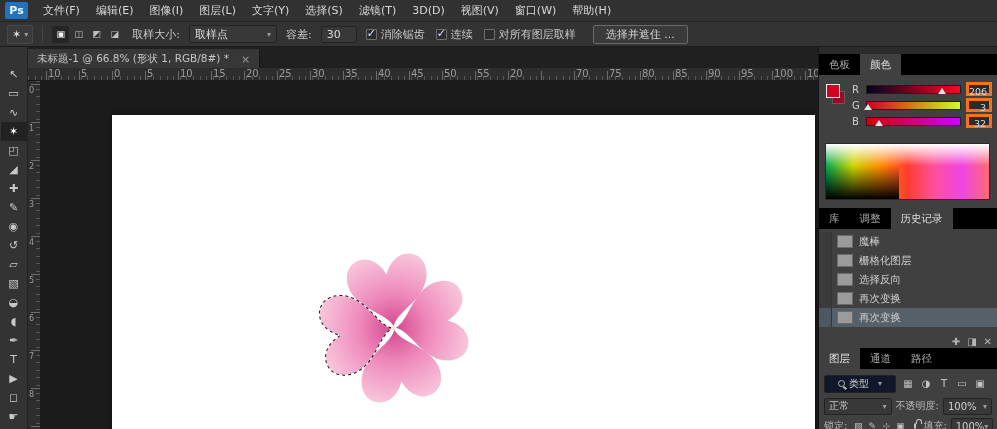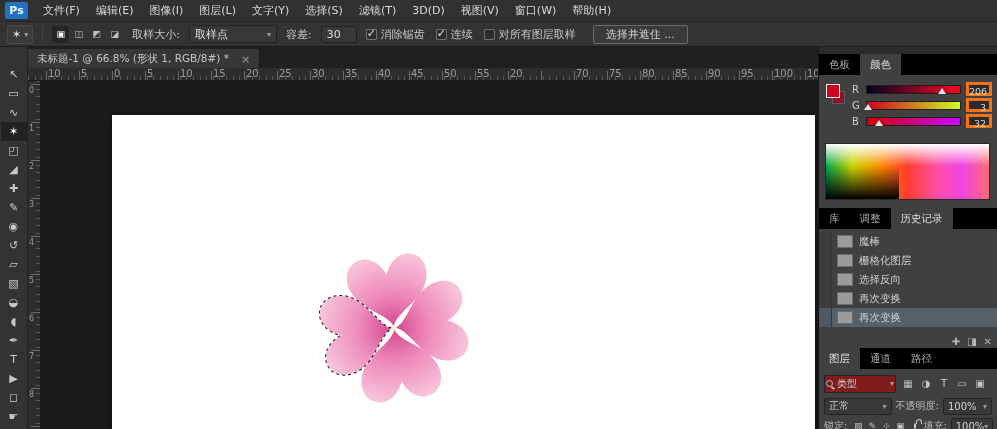--- a/index.html
+++ b/index.html
@@ -74,21 +74,21 @@
  linear-gradient(to right,#00a84f,#cdd500,#ff8a00,#ff3d2e,#ff4f9e,#f044e4,#ff6a74)}
 #history-list{position:absolute;top:24px;left:0;right:0}
 .hist-row{display:flex;align-items:center;height:19px;font-size:10.5px;color:#cfcfcf}
 .hist-row.selected{background:#566069}
 .hist-gutter{width:13px;align-self:stretch;border-right:1px solid #353535;background:rgba(0,0,0,.08);flex:0 0 auto}
 .hist-icon{width:16px;height:13px;background:#9b9b9b;border:1px solid #6b6b6b;margin:0 6px 0 5px;flex:0 0 auto}
 .hist-label{white-space:nowrap}
 .hist-footer{position:absolute;right:5px;bottom:1px;display:flex;gap:7px;color:#b5b5b5;font-size:10px}
 .layers-row{display:flex;align-items:center;padding:0 5px;gap:4px}
 #filter-row{height:25px;margin-top:2px}
-.search-select{display:flex;align-items:center;gap:4px;background:#7f1d1d;border:1px solid #232323;border-radius:2px;height:18px;padding:0 1px;font-size:10px;color:#d0d0d0;width:72px}
+.search-select{display:flex;align-items:center;gap:4px;background:#0f172a;border:1px solid #232323;border-radius:2px;height:18px;padding:0 13px;font-size:10px;color:#d0d0d0;width:72px}
 .mag{width:7px;height:7px;border:1px solid #b5b5b5;border-radius:50%;position:relative;flex:0 0 auto}
 .mag::after{content:"";position:absolute;width:4px;height:1.5px;background:#b5b5b5;right:-3px;bottom:-2px;transform:rotate(40deg)}
 .filter-btn{width:16px;height:16px;display:flex;align-items:center;justify-content:center;color:#c3c3c3;font-size:10px}
 #blend-row{height:20px}
 .select{display:flex;align-items:center;justify-content:space-between;background:#383838;border:1px solid #232323;border-radius:2px;height:17px;padding:0 4px;font-size:10px;color:#d0d0d0}
 .select.blend{width:72px}
 .select.opacity{width:52px}
 .select.fill{width:52px}
 .lyr-label{font-size:10px;color:#b9b9b9;white-space:nowrap}
 #lock-row{height:20px}

